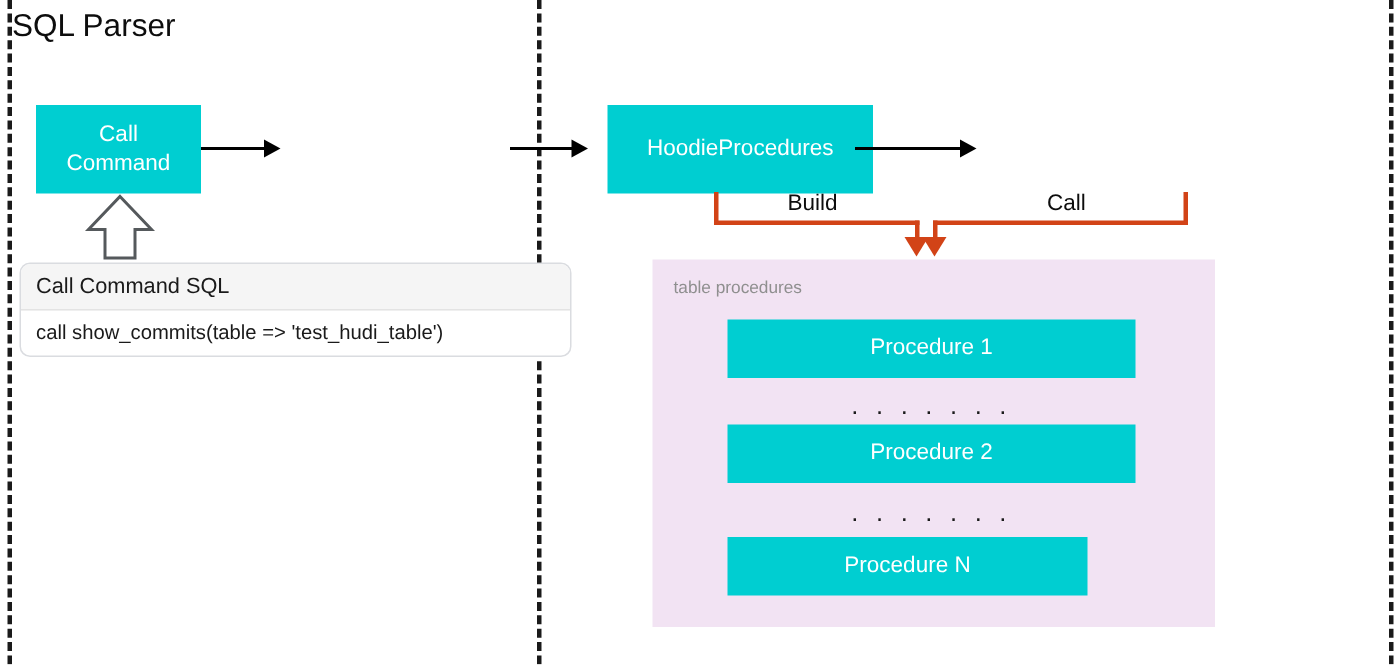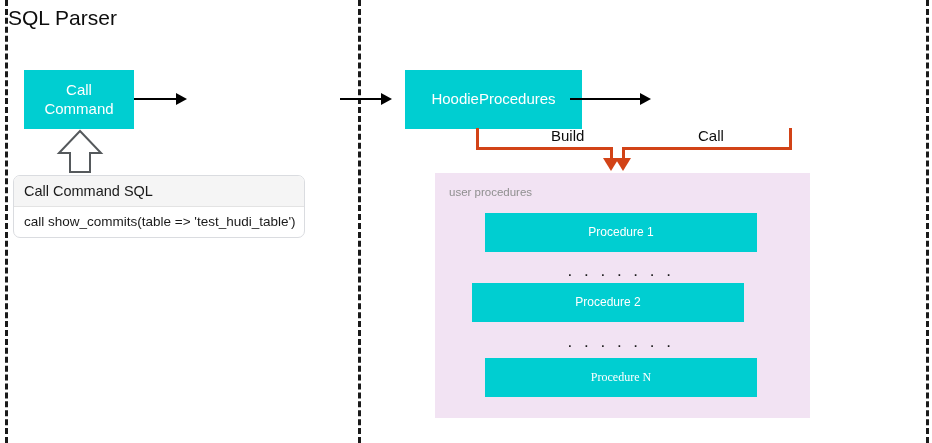--- a/index.html
+++ b/index.html
@@ -42,21 +42,21 @@
     background: #00CED1;
     color: #ffffff;
     display: flex;
     align-items: center;
     justify-content: center;
     text-align: center;
     font-size: 15px;
     line-height: 1.22;
     box-sizing: border-box;
   }
-  .tealbox.small { font-size: 12px; }
+  .tealbox.small { font-size: 15px; }
 
   
   .arrow-h {
     position: absolute;
     height: 0;
     border-top: 2.5px solid #000000;
   }
   .arrow-head-r {
     position: absolute;
     width: 0; height: 0;
@@ -161,50 +161,50 @@
 
   <div class="arrow-h" style="left:340px; top:98px; width:42px;"></div>
   <div class="arrow-head-r" style="left:381px; top:93px;"></div>
 
   <div class="blockarrow" style="left:56px; top:129px;">
     <svg width="48" height="45" viewBox="0 0 48 45">
       <polygon points="24,2 45,24 34,24 34,43 14,43 14,24 3,24" fill="#ffffff" stroke="#55595c" stroke-width="2" stroke-linejoin="miter"></polygon>
     </svg>
   </div>
 
-  <div class="sqltable" style="left:13px; top:175px; width:292px;">
+  <div class="sqltable" style="left:13px; top:175px; width:368px;">
     <div class="sqlhead">Call Command SQL</div>
     <div class="sqlrow">call show_commits(table =&gt; 'test_hudi_table')</div>
   </div>
 
   <div class="tealbox" style="left:393px; top:70px; width:177px; height:59px;margin-left:12px;">HoodieProcedures</div>
 
   <div class="arrow-h" style="left:570px; top:98px; width:70px;"></div>
   <div class="arrow-head-r" style="left:640px; top:93px;"></div>
 
 
   <div class="orange-seg" style="left:476px; top:128px; width:3px; height:22px;"></div>
   <div class="orange-seg" style="left:476px; top:147px; width:137px; height:3px;"></div>
   <div class="orange-seg" style="left:610px; top:147px; width:3px; height:12px;"></div>
   <div class="orange-head" style="left:603px; top:158px;"></div>
-  <div class="conn-label" style="left:551px; top:127px;">Build</div>
+  <div class="conn-label" style="left:525px; top:127px;">Build</div>
 
   <div class="orange-seg" style="left:789px; top:128px; width:3px; height:22px;"></div>
   <div class="orange-seg" style="left:622px; top:147px; width:170px; height:3px;"></div>
   <div class="orange-seg" style="left:622px; top:147px; width:3px; height:12px;"></div>
   <div class="orange-head" style="left:615px; top:158px;"></div>
   <div class="conn-label" style="left:698px; top:127px;">Call</div>
 
   <div class="proc-panel" style="left:435px; top:173px; width:375px; height:245px;"></div>
 
-  <div class="proc-panel-label" style="left:449px; top:186px;">user procedures</div>
+  <div class="proc-panel-label" style="left:449px; top:186px;">table procedures</div>
 
   <div class="tealbox small" style="left:485px; top:213px; width:272px; height:39px;">Procedure 1</div>
 
   <div class="dots" style="left:485px; top:262px; width:272px;">. . . . . . .</div>
 
-  <div class="tealbox small" style="left:472px; top:283px; width:272px; height:39px;">Procedure 2</div>
+  <div class="tealbox small" style="left:485px; top:283px; width:272px; height:39px;">Procedure 2</div>
 
   <div class="dots" style="left:485px; top:333px; width:272px;">. . . . . . .</div>
 
-  <div class="tealbox small" style="left:485px; top:358px; width:272px; height:39px;font-family:Liberation Serif, serif;">Procedure N</div>
+  <div class="tealbox small" style="left:485px; top:358px; width:240px; height:39px;">Procedure N</div>
 
 </div>
 
 </body></html>

